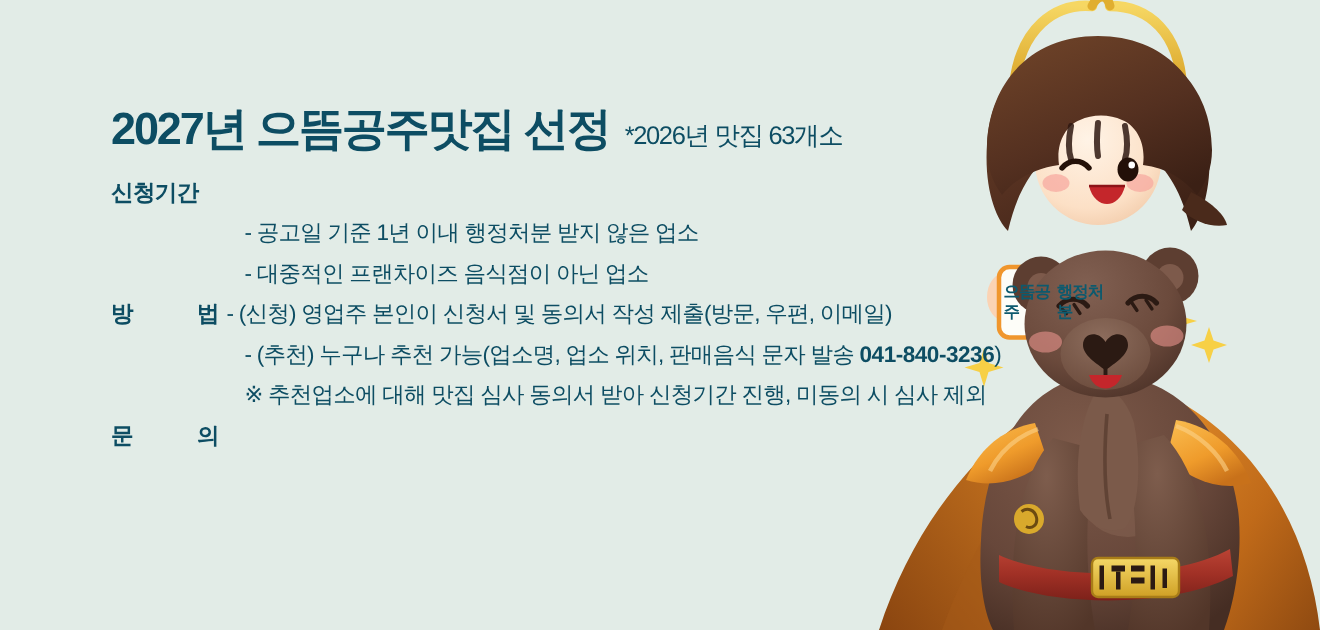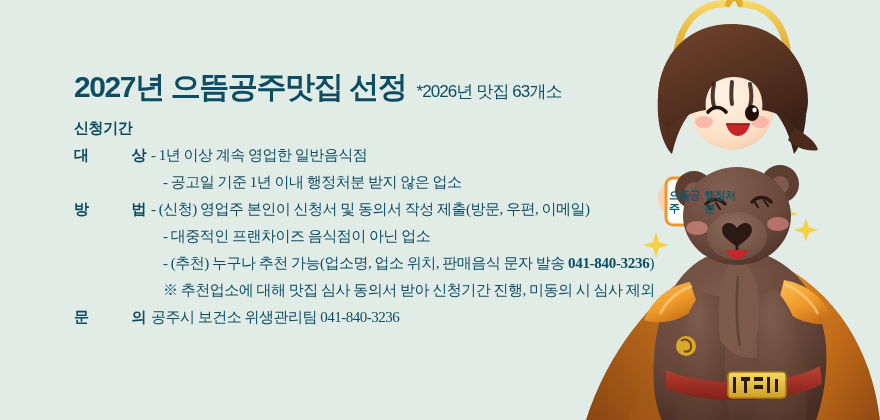--- a/index.html
+++ b/index.html
@@ -44,21 +44,20 @@
     font-weight: 400;
     letter-spacing: -0.9px;
     line-height: 1;
     white-space: nowrap;
   }
 
   .row {
     display: flex;
     align-items: baseline;
     height: 27px;
-    font-family: Liberation Serif, serif;
   }
   .label {
     width: 72px;
     flex: 0 0 72px;
     font-size: 15px;
     font-weight: bold;
     letter-spacing: -0.4px;
     text-align: justify;
     text-align-last: justify;
     white-space: nowrap;
@@ -293,43 +292,38 @@
     <div id="title-row">
       <div id="title">2027년 으뜸공주맛집 선정</div>
       <div id="title-note">*2026년 맛집 63개소</div>
     </div>
 
     <div id="rows">
         <div class="row">
           <div class="label">신청기간</div>
         </div>
         <div class="row">
-          <div class="label">대 상</div>
-          <div class="value">- 1년 이상 계속 영업한 일반음식점</div>
-        </div>
-        <div class="row">
           <div class="label blank">&nbsp;</div>
           <div class="value indent">- 공고일 기준 1년 이내 행정처분 받지 않은 업소</div>
         </div>
         <div class="row">
+          <div class="label blank">&nbsp;</div>
+          <div class="value indent">- 대중적인 프랜차이즈 음식점이 아닌 업소</div>
+        </div>
+        <div class="row">
           <div class="label">방 법</div>
           <div class="value">- (신청) 영업주 본인이 신청서 및 동의서 작성 제출(방문, 우편, 이메일)</div>
         </div>
         <div class="row">
           <div class="label blank">&nbsp;</div>
-          <div class="value indent">- 대중적인 프랜차이즈 음식점이 아닌 업소</div>
-        </div>
-        <div class="row">
-          <div class="label blank">&nbsp;</div>
           <div class="value indent">- (추천) 누구나 추천 가능(업소명, 업소 위치, 판매음식 문자 발송 <b>041-840-3236</b>)</div>
         </div>
         <div class="row">
           <div class="label blank">&nbsp;</div>
           <div class="value indent">※ 추천업소에 대해 맛집 심사 동의서 받아 신청기간 진행, 미동의 시 심사 제외</div>
         </div>
         <div class="row">
           <div class="label">문 의</div>
-          <div class="value">공주시 보건소 위생관리팀 041-840-3236</div>
         </div>
       </div>
 
   </div>
 </div>
 
 </body></html>

